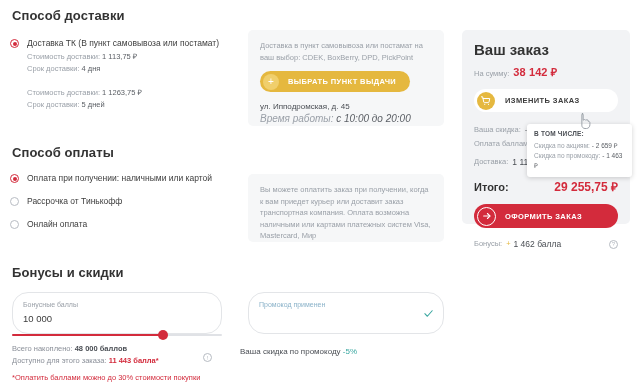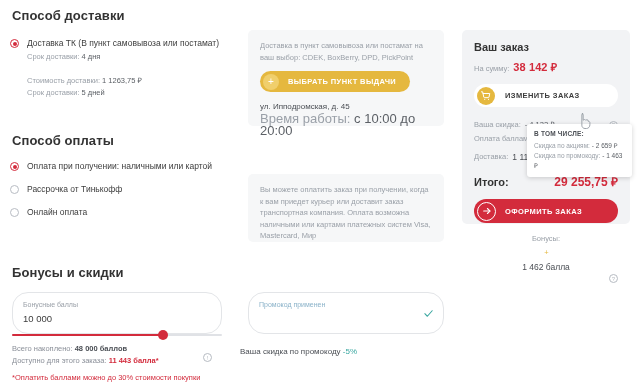--- a/index.html
+++ b/index.html
@@ -112,23 +112,24 @@
     line-height: 11.5px;
     color: #9aa0a8;
   }
   .pickup-addr {
     font-size: 8px;
     line-height: 12px;
     color: #4a4e54;
     margin-top: 9px;
   }
   .pickup-hours {
-    font-size: 13px;
+    font-size: 10px;
     line-height: 12px;
     color: #9aa0a8;
+    font-style: italic;
   }
   .pickup-hours .val { color: #5c6066; }
 
   .yellow-btn {
     display: inline-flex;
     align-items: center;
     background: #e5b83f;
     border: none;
     border-radius: 13px;
     height: 21px;
@@ -162,21 +163,21 @@
     left: 462px;
     top: 30px;
     width: 168px;
     height: 194px;
     background: #f2f3f5;
     border-radius: 5px;
     padding: 11px 12px;
     box-sizing: border-box;
   }
   .order-title {
-    font-size: 11px;
+    font-size: 15px;
     font-weight: bold;
     color: #333;
     margin: 0 0 8px 0;
   }
   .sum-row {
     font-size: 7.5px;
     color: #9aa0a8;
     line-height: 12px;
   }
   .sum-row .amount {
@@ -277,21 +278,21 @@
     margin-right: 9px;
     flex: none;
     box-sizing: border-box;
   }
   .red-btn .lbl {
     font-size: 7.5px;
     font-weight: bold;
     color: #ffffff;
     letter-spacing: .4px;
   }
-  .bonus-row { margin-top: 9px; flex-direction: column; }
+  .bonus-row { margin-top: 9px; }
   .bonus-row .plus { color: #e5b83f; margin: 0 3px 0 4px; }
   .bonus-row .v2 { color: #4a4e54; font-size: 8.5px; }
 
   
   #tooltip {
     position: absolute;
     left: 527px;
     top: 124px;
     width: 105px;
     background: #ffffff;
@@ -429,20 +430,24 @@
 
 <div class="page">
 
   <div class="left-col">
     <div class="section-title delivery-title">Способ доставки</div>
 
     <div class="option-block">
       <div class="radio-row">
         <div class="radio checked"></div>
         <div class="radio-label">Доставка ТК (В пункт самовывоза или постамат)</div>
+      </div>
+      <div class="detail-line">
+        <span>Стоимость доставки:</span>
+        <span class="val">1 113,75 ₽</span>
       </div>
       <div class="detail-line">
         <span>Срок доставки:</span>
         <span class="val">4 дня</span>
       </div>
     </div>
 
     <div class="option-block">
       <div class="detail-line">
         <span>Стоимость доставки:</span>

